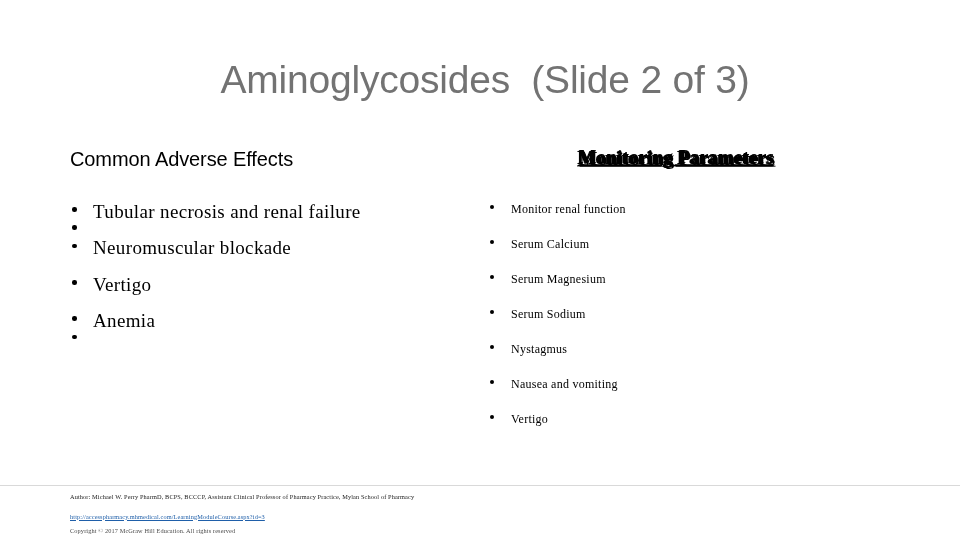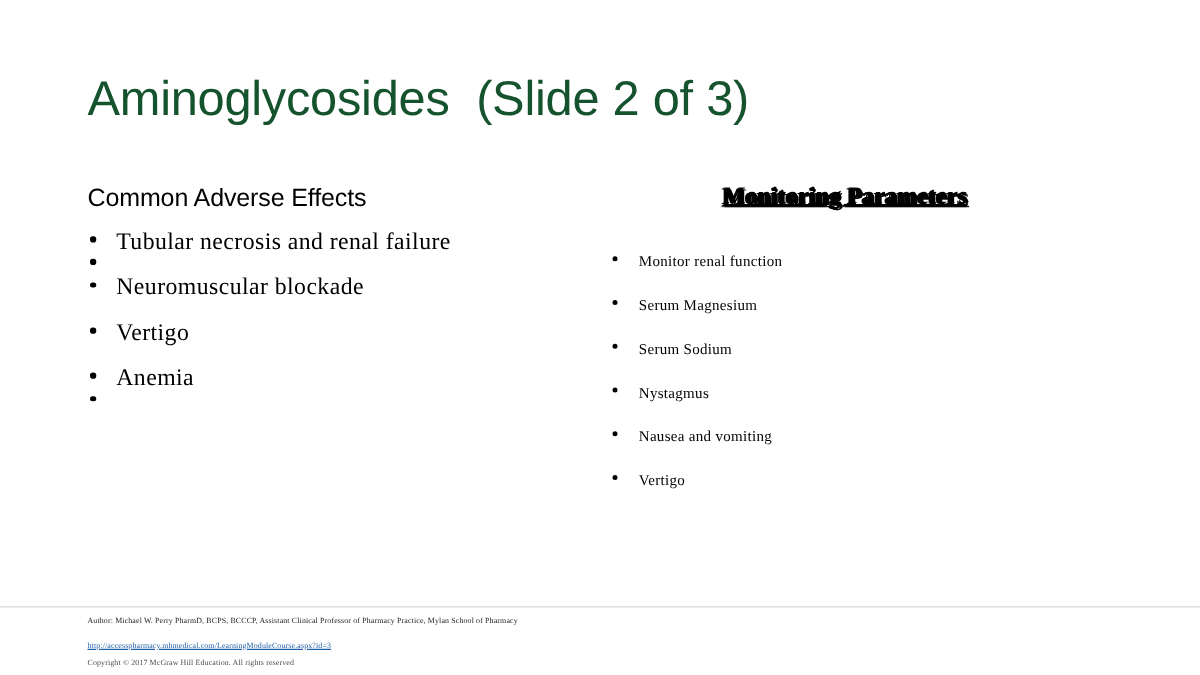--- a/index.html
+++ b/index.html
@@ -25,24 +25,25 @@
 
   
   .slide-title {
     position: absolute;
     left: 70px;
     top: 58px;
     width: 830px;
     font-family: "Liberation Sans", sans-serif;
     font-size: 39px;
     font-weight: 400;
-    color: #14532d;
+    color: #737373;
     letter-spacing: -0.2px;
     white-space: pre;
     line-height: 1.15;
+    text-align: center;
   }
 
   
   .col-header-left {
     position: absolute;
     left: 70px;
     top: 148px;
     font-family: "Liberation Sans", sans-serif;
     font-size: 20px;
     font-weight: 400;
@@ -71,21 +72,21 @@
 
   
   .bullet-list {
     position: absolute;
     list-style: none;
     margin: 0;
     padding: 0;
   }
   .bullet-list.left {
     left: 70px;
-    top: 176px;
+    top: 194px;
     width: 400px;
   }
   .bullet-list.right {
     left: 488px;
     top: 192px;
     width: 420px;
   }
 
   .bullet-item {
     position: relative;
@@ -205,20 +206,24 @@
     </li>
   </ul>
 
   <ul class="bullet-list right">
     <li class="bullet-item">
       <span class="bullet-dot"></span>
       <span>Monitor renal function</span>
     </li>
     <li class="bullet-item">
       <span class="bullet-dot"></span>
+      <span>Serum Calcium</span>
+    </li>
+    <li class="bullet-item">
+      <span class="bullet-dot"></span>
       <span>Serum Magnesium</span>
     </li>
     <li class="bullet-item">
       <span class="bullet-dot"></span>
       <span>Serum Sodium</span>
     </li>
     <li class="bullet-item">
       <span class="bullet-dot"></span>
       <span>Nystagmus</span>
     </li>

